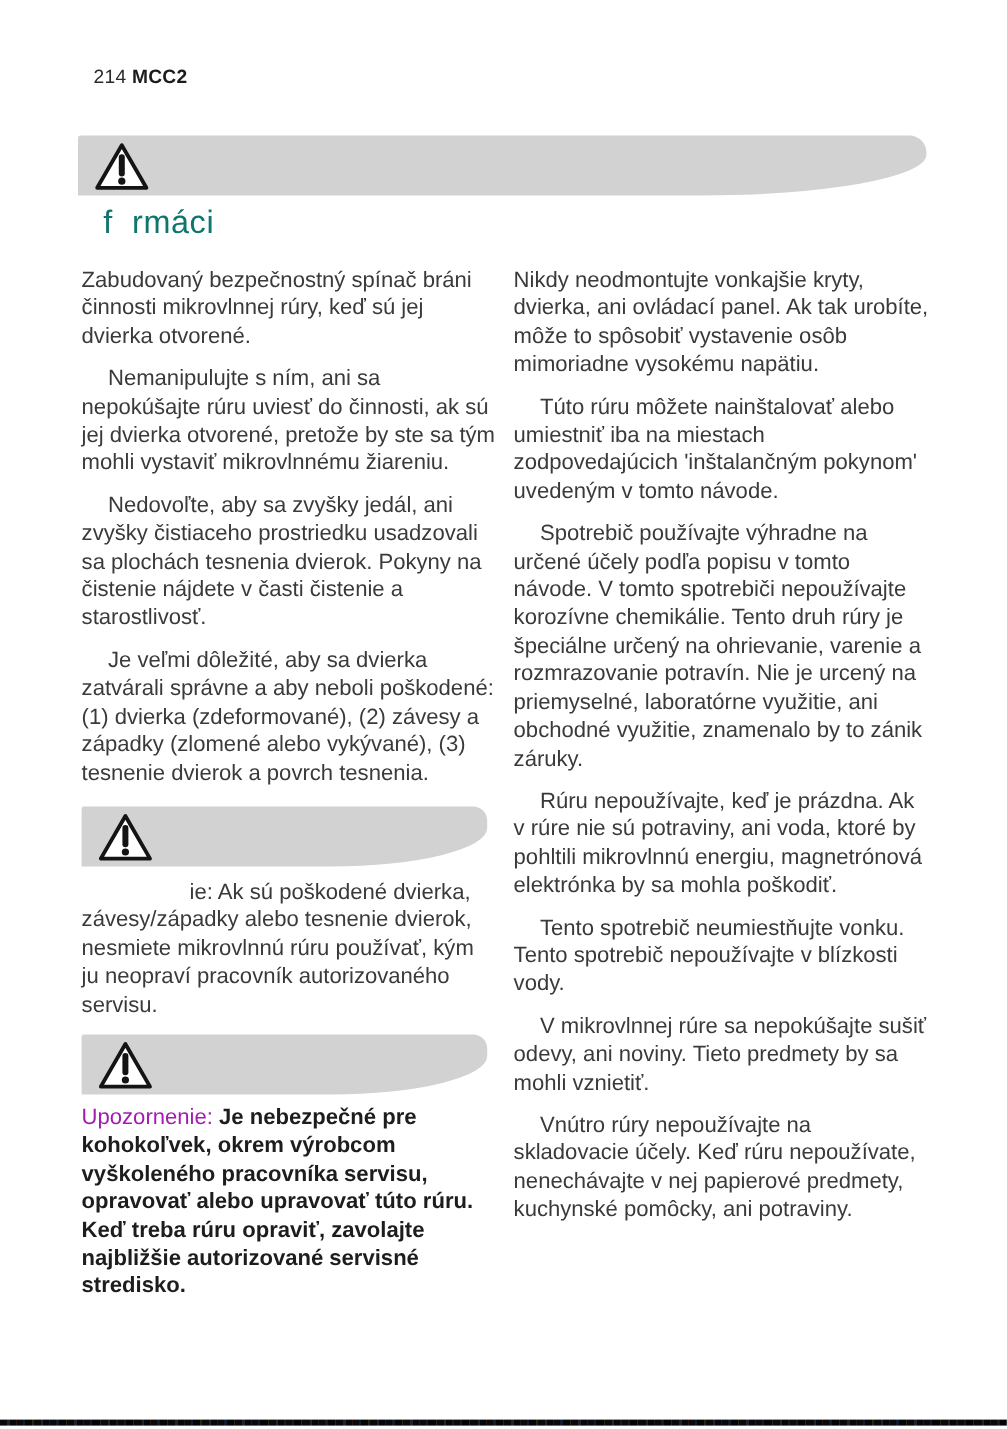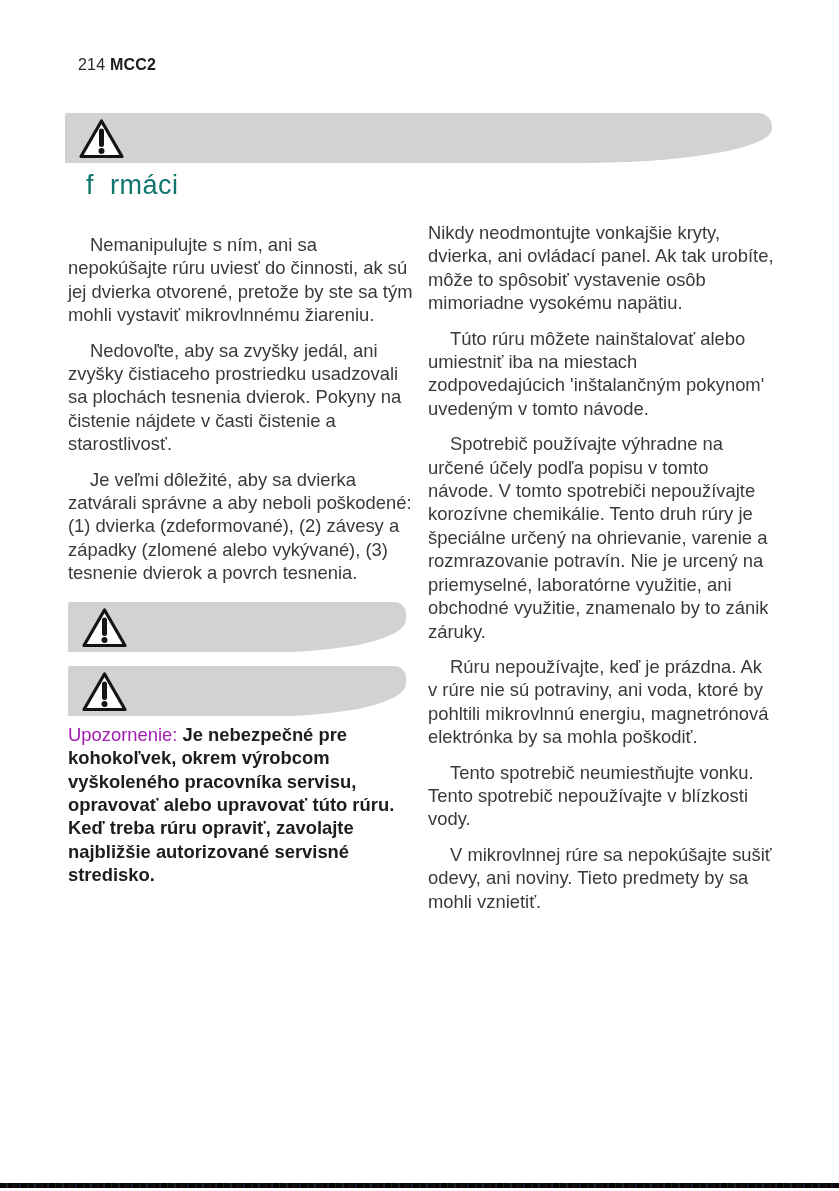--- a/index.html
+++ b/index.html
@@ -76,50 +76,53 @@
         <path d="M23.5 4 L44 39.5 L3 39.5 Z" fill="#ffffff" stroke="#141414" stroke-width="3.2" stroke-linejoin="round"></path>
         <path d="M23.5 14 L23.5 27.5" stroke="#141414" stroke-width="5" stroke-linecap="round"></path>
         <circle cx="23.5" cy="34" r="3" fill="#141414"></circle>
       </svg>
     </span>
   </div>
 
   <div class="page-title">f  rmáci</div>
 
   <div class="col col-left">
+    <p>Zabudovaný bezpečnostný spínač bráni činnosti mikrovlnnej rúry, keď sú jej dvierka otvorené.</p>
     <p class="indent">Nemanipulujte s ním, ani sa nepokúšajte rúru uviesť do činnosti, ak sú jej dvierka otvorené, pretože by ste sa tým mohli vystaviť mikrovlnnému žiareniu.</p>
     <p class="indent">Nedovoľte, aby sa zvyšky jedál, ani zvyšky čistiaceho prostriedku usadzovali sa plochách tesnenia dvierok. Pokyny na čistenie nájdete v časti čistenie a starostlivosť.</p>
     <p class="indent">Je veľmi dôležité, aby sa dvierka zatvárali správne a aby neboli poškodené: (1) dvierka (zdeformované), (2) závesy a západky (zlomené alebo vykývané), (3) tesnenie dvierok a povrch tesnenia.</p>
 
     <div class="banner warn-banner wb1">
       <span class="tri">
         <svg width="47" height="44" viewBox="0 0 47 44">
           <path d="M23.5 4 L44 39.5 L3 39.5 Z" fill="#ffffff" stroke="#141414" stroke-width="3.2" stroke-linejoin="round"></path>
           <path d="M23.5 14 L23.5 27.5" stroke="#141414" stroke-width="5" stroke-linecap="round"></path>
           <circle cx="23.5" cy="34" r="3" fill="#141414"></circle>
         </svg>
       </span>
     </div>
+    <p class="warn-text-gap">ie: Ak sú poškodené dvierka, závesy/západky alebo tesnenie dvierok, nesmiete mikrovlnnú rúru používať, kým ju neopraví pracovník autorizovaného servisu.</p>
 
     <div class="banner warn-banner wb2">
       <span class="tri">
         <svg width="47" height="44" viewBox="0 0 47 44">
           <path d="M23.5 4 L44 39.5 L3 39.5 Z" fill="#ffffff" stroke="#141414" stroke-width="3.2" stroke-linejoin="round"></path>
           <path d="M23.5 14 L23.5 27.5" stroke="#141414" stroke-width="5" stroke-linecap="round"></path>
           <circle cx="23.5" cy="34" r="3" fill="#141414"></circle>
         </svg>
       </span>
     </div>
     <p class="warn-bold"><span class="label">Upozornenie: </span><span class="boldpart">Je nebezpečné pre kohokoľvek, okrem výrobcom vyškoleného pracovníka servisu, opravovať alebo upravovať túto rúru. Keď treba rúru opraviť, zavolajte najbližšie autorizované servisné stredisko.</span></p>
   </div>
 
   <div class="col col-right">
     <p>Nikdy neodmontujte vonkajšie kryty, dvierka, ani ovládací panel. Ak tak urobíte, môže to spôsobiť vystavenie osôb mimoriadne vysokému napätiu.</p>
     <p class="indent">Túto rúru môžete nainštalovať alebo umiestniť iba na miestach zodpovedajúcich 'inštalančným pokynom' uvedeným v tomto návode.</p>
     <p class="indent">Spotrebič používajte výhradne na určené účely podľa popisu v tomto návode. V tomto spotrebiči nepoužívajte korozívne chemikálie. Tento druh rúry je špeciálne určený na ohrievanie, varenie a rozmrazovanie potravín. Nie je urcený na priemyselné, laboratórne využitie, ani obchodné využitie, znamenalo by to zánik záruky.</p>
     <p class="indent">Rúru nepoužívajte, keď je prázdna. Ak v rúre nie sú potraviny, ani voda, ktoré by pohltili mikrovlnnú energiu, magnetrónová elektrónka by sa mohla poškodiť.</p>
     <p class="indent">Tento spotrebič neumiestňujte vonku. Tento spotrebič nepoužívajte v blízkosti vody.</p>
     <p class="indent">V mikrovlnnej rúre sa nepokúšajte sušiť odevy, ani noviny. Tieto predmety by sa mohli vznietiť.</p>
+    <p class="indent">Vnútro rúry nepoužívajte na skladovacie účely. Keď rúru nepoužívate, nenechávajte v nej papierové predmety, kuchynské pomôcky, ani potraviny.</p>
   </div>
 
   <div class="scan-strip"></div>
 
 </div>
 
 </body></html>

